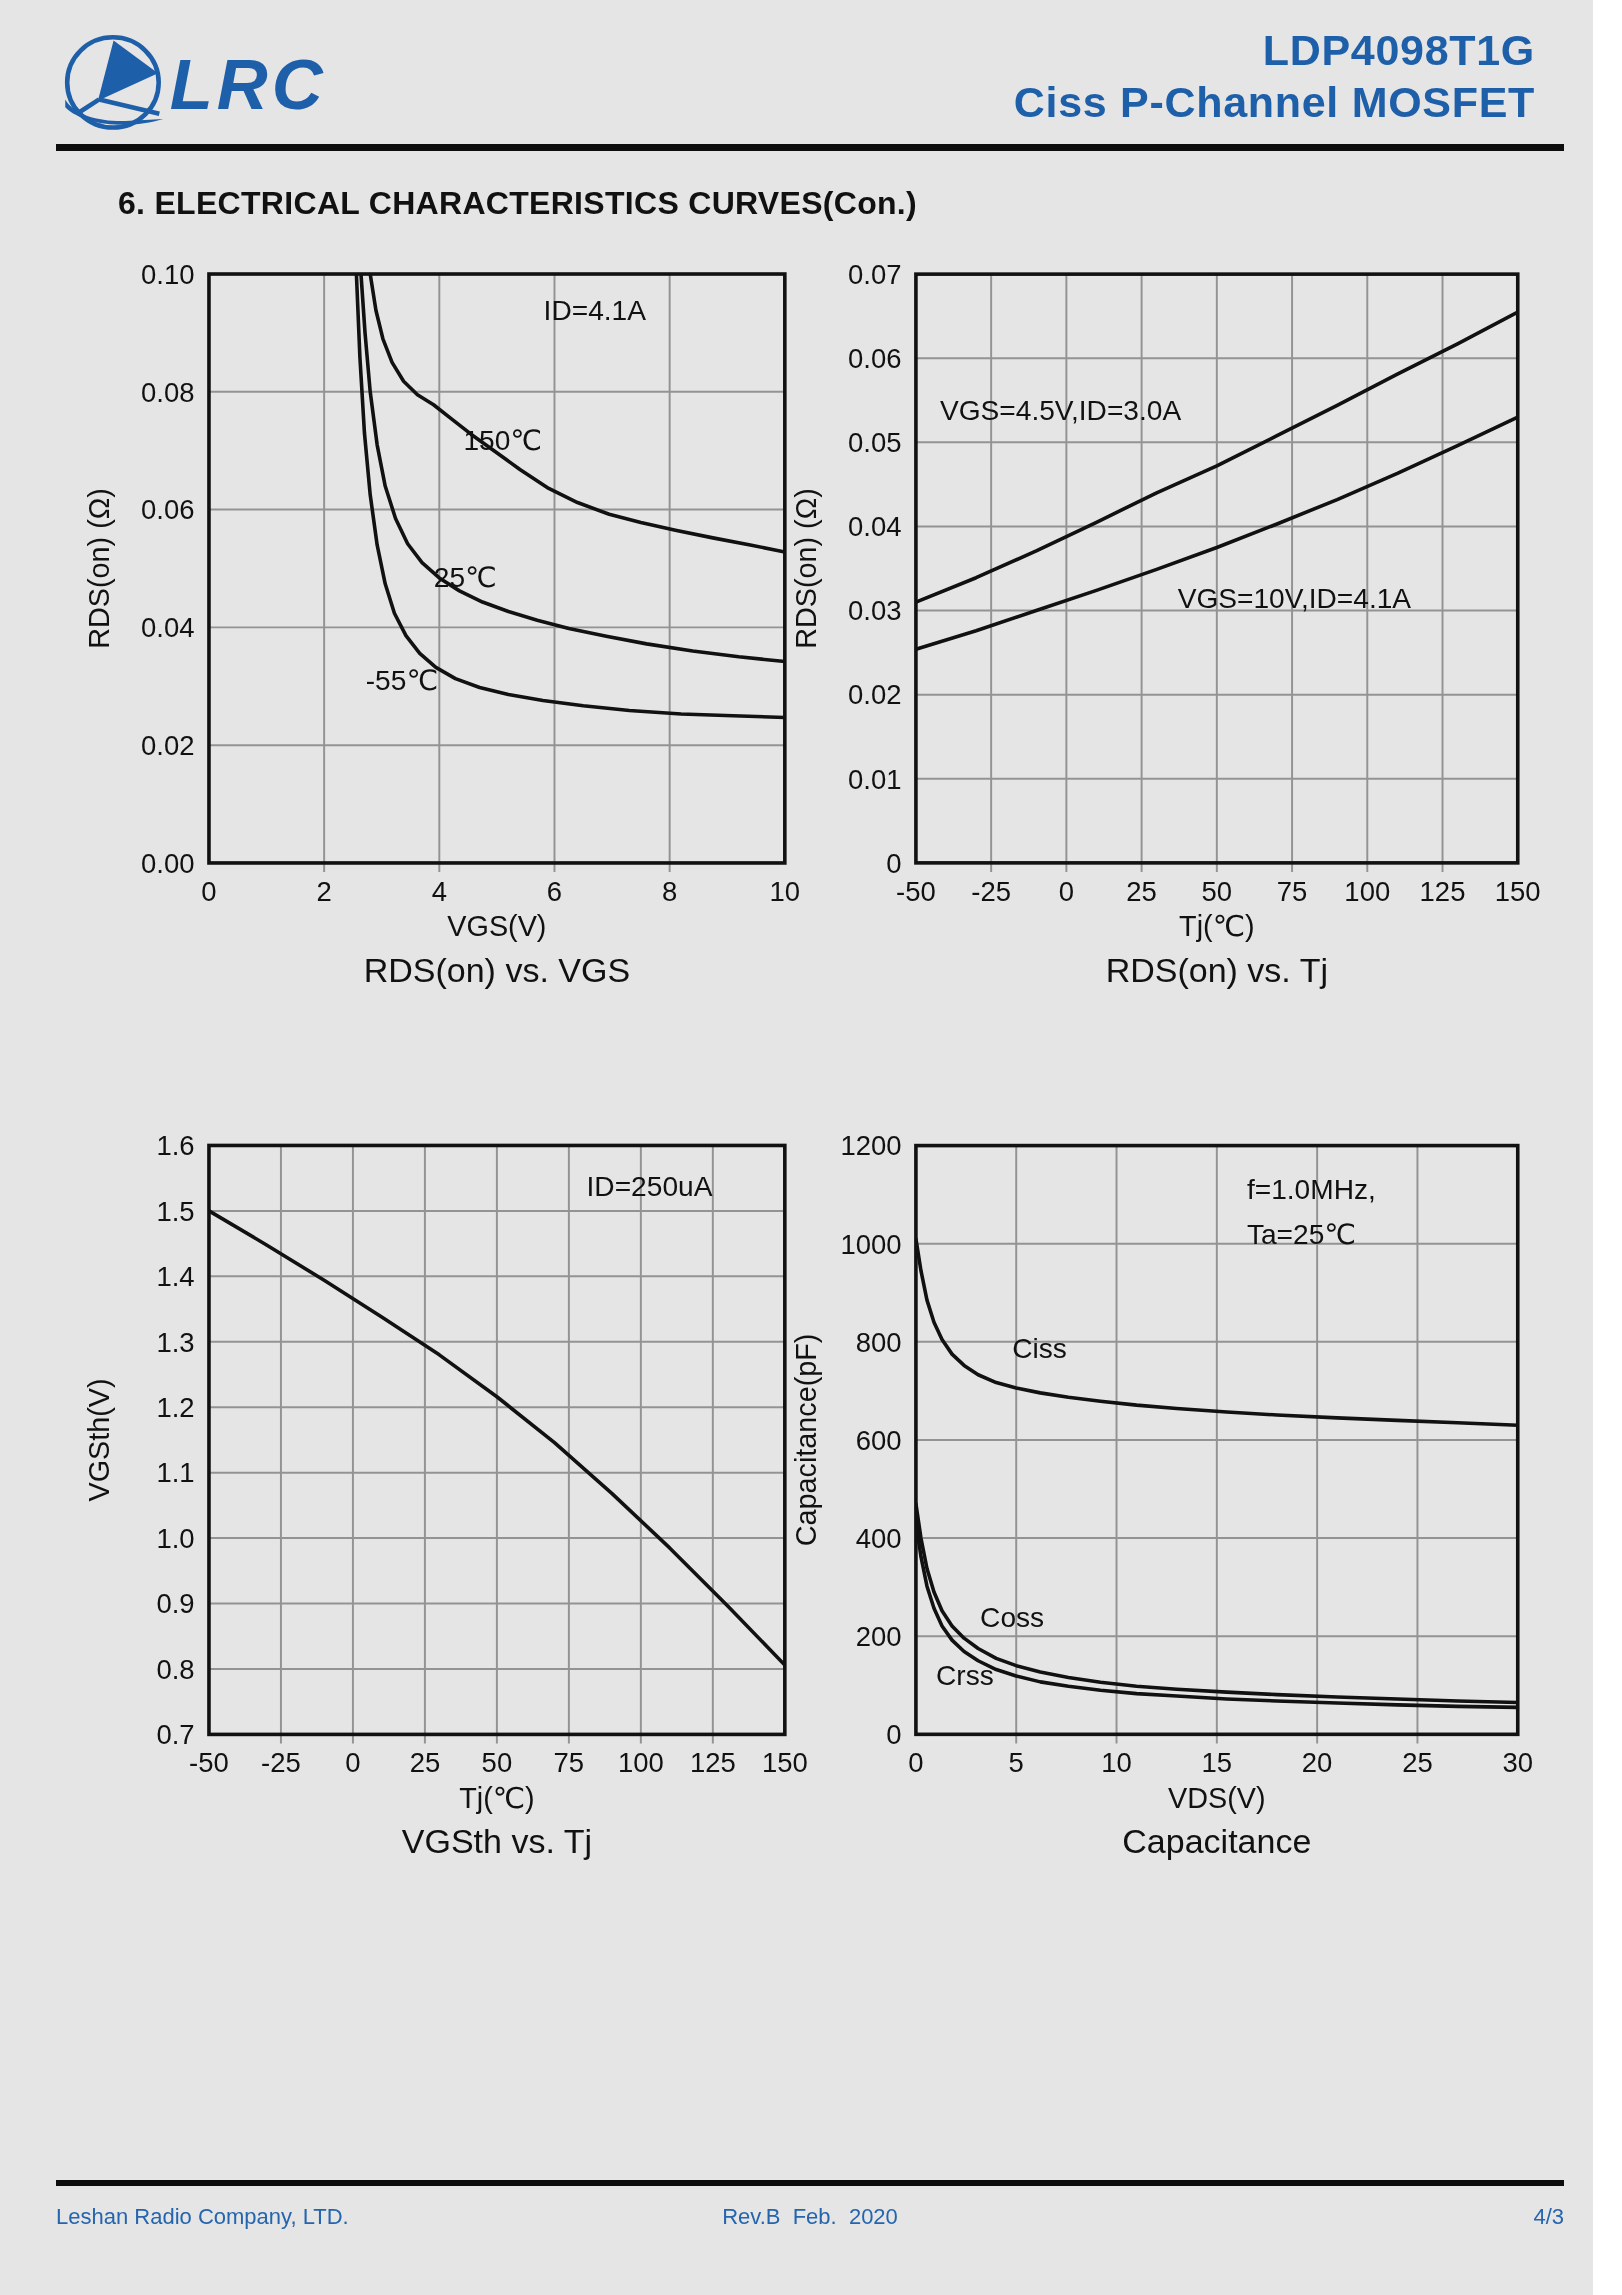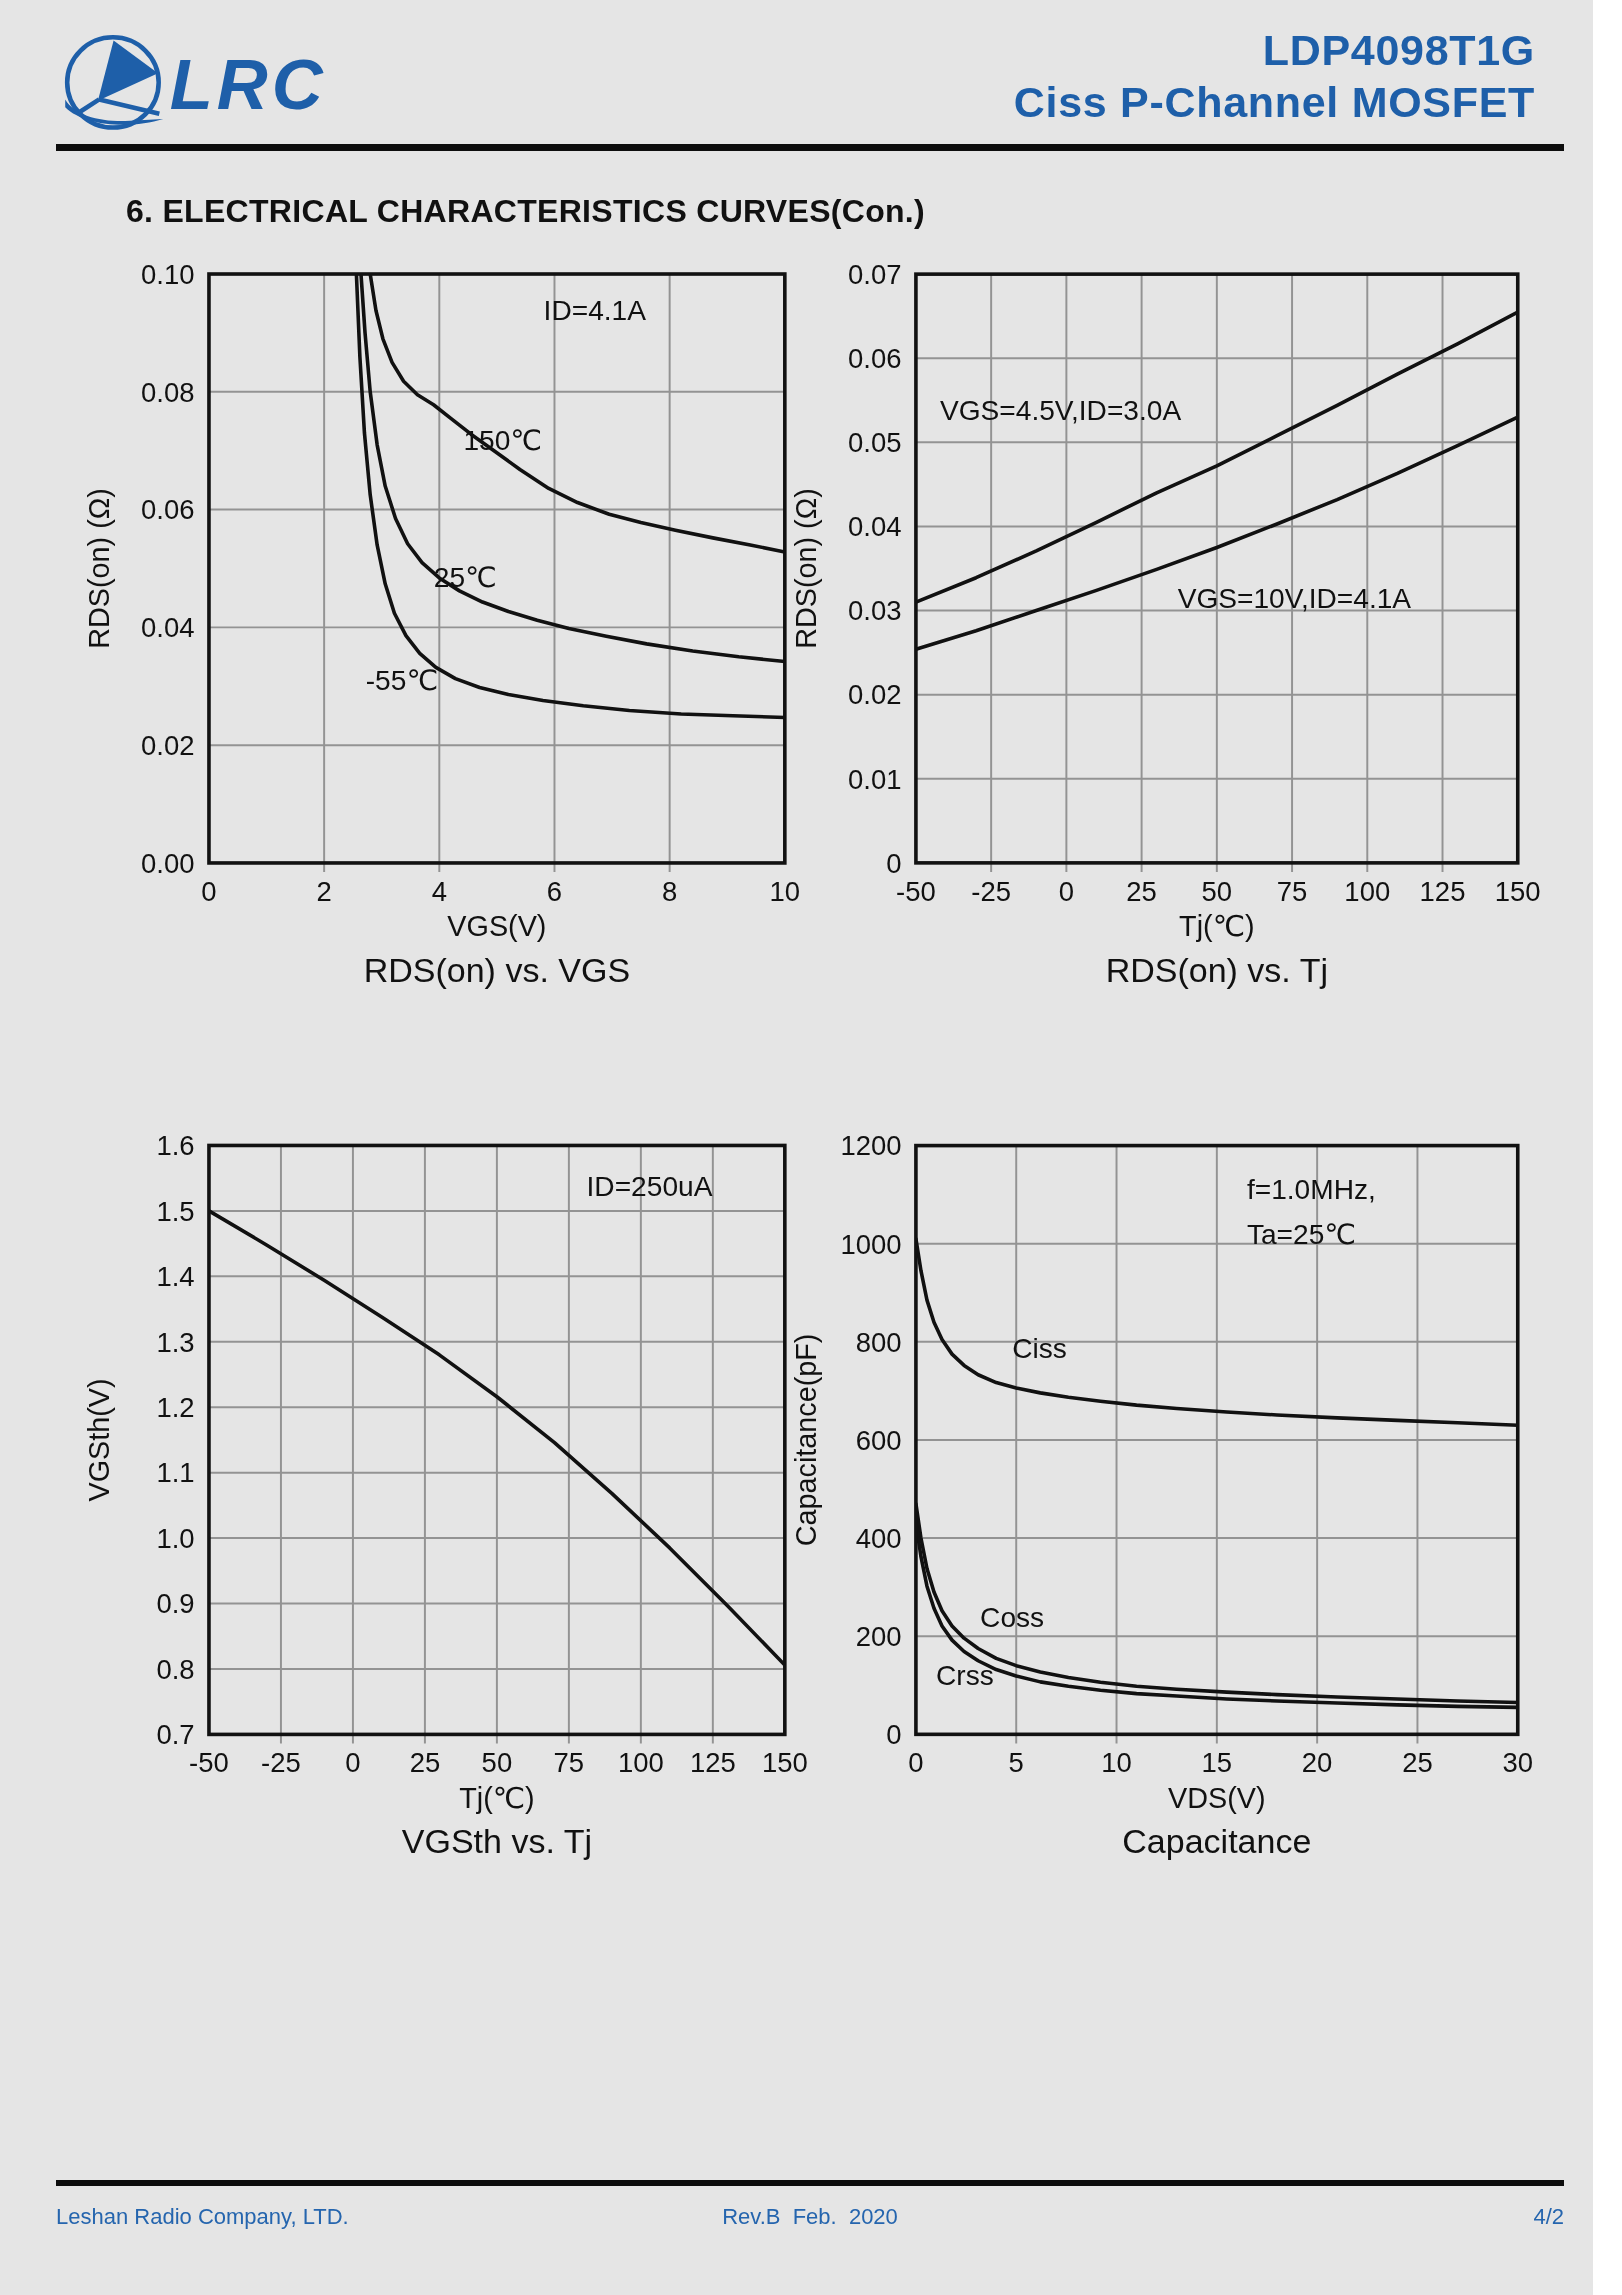--- a/index.html
+++ b/index.html
@@ -5,21 +5,21 @@
   html,body{margin:0;padding:0;background:#ffffff;}
   .page{position:relative;width:1593px;height:2295px;background:#e5e5e5;overflow:hidden;
         font-family:"Liberation Sans","DejaVu Sans",sans-serif;color:#1a1a1a;}
   
   .logo{position:absolute;left:60px;top:22px;width:281px;height:113px;}
   .titles{position:absolute;top:24px;right:58px;text-align:right;color:#1e5fa9;
           font-weight:bold;line-height:1.22;font-size:43px;letter-spacing:0.7px;}
   .hrule{position:absolute;left:56px;width:1508px;background:#0d0d0d;}
   .hrule.top{top:144px;height:6.5px;}
   .hrule.bottom{top:2180px;height:5.9px;}
-  .section-heading{position:absolute;left:118px;top:185px;margin:8px;font-size:32px;
+  .section-heading{position:absolute;left:118px;top:185px;margin:0;font-size:32px;
           font-weight:bold;color:#111;letter-spacing:0.3px;white-space:nowrap;text-align:center;}
   .chart{position:absolute;}
   .chart svg{display:block;}
   
   .footer-text{position:absolute;top:2204px;left:56px;width:1508px;height:31px;
           color:#2565ae;font-size:22px;}
   .footer-text .f-left{position:absolute;left:0;}
   .footer-text .f-center{position:absolute;left:50%;transform:translateX(-50%);white-space:pre;}
   .footer-text .f-right{position:absolute;right:0;}
 </style>
@@ -227,17 +227,17 @@
         <text transform="translate(68,478) rotate(-90)" font-size="44" fill="#111" text-anchor="middle">Capacitance(pF)</text>
         <text x="680" y="1110" font-size="52" fill="#111" text-anchor="middle">Capacitance</text>
       </svg>
     </div>
 
   <div class="hrule bottom"></div>
 
   <div class="footer-text">
     <span class="f-left">Leshan Radio Company, LTD.</span>
     <span class="f-center">Rev.B  Feb.  2020</span>
-    <span class="f-right">4/2</span>
+    <span class="f-right">4/3</span>
   </div>
 
 </div>
 
 
 </body></html>

